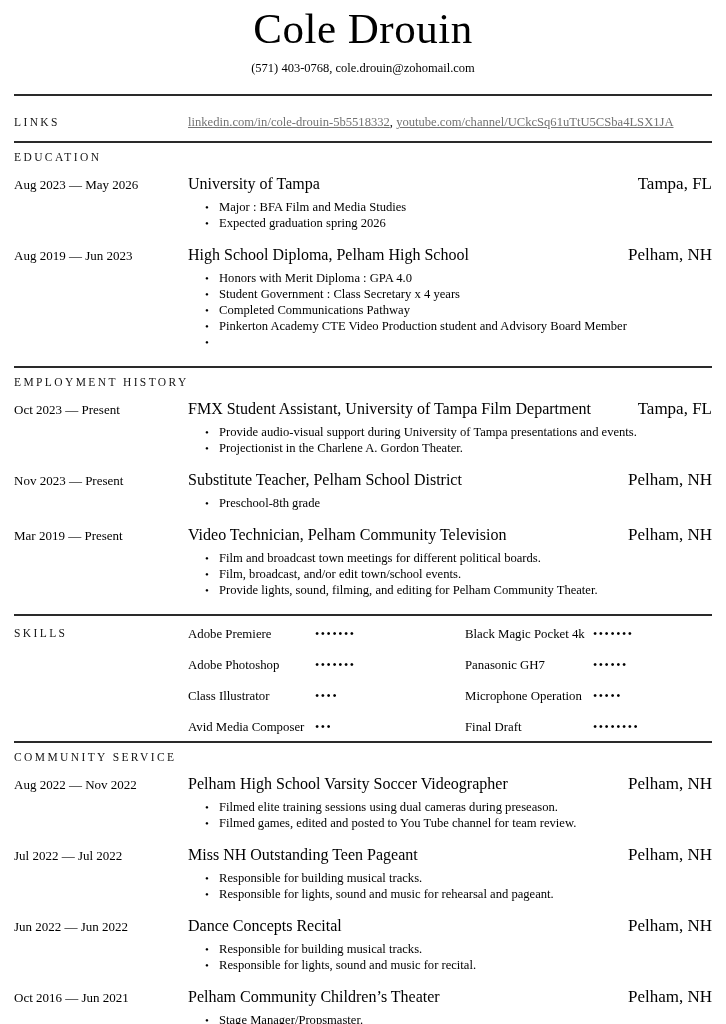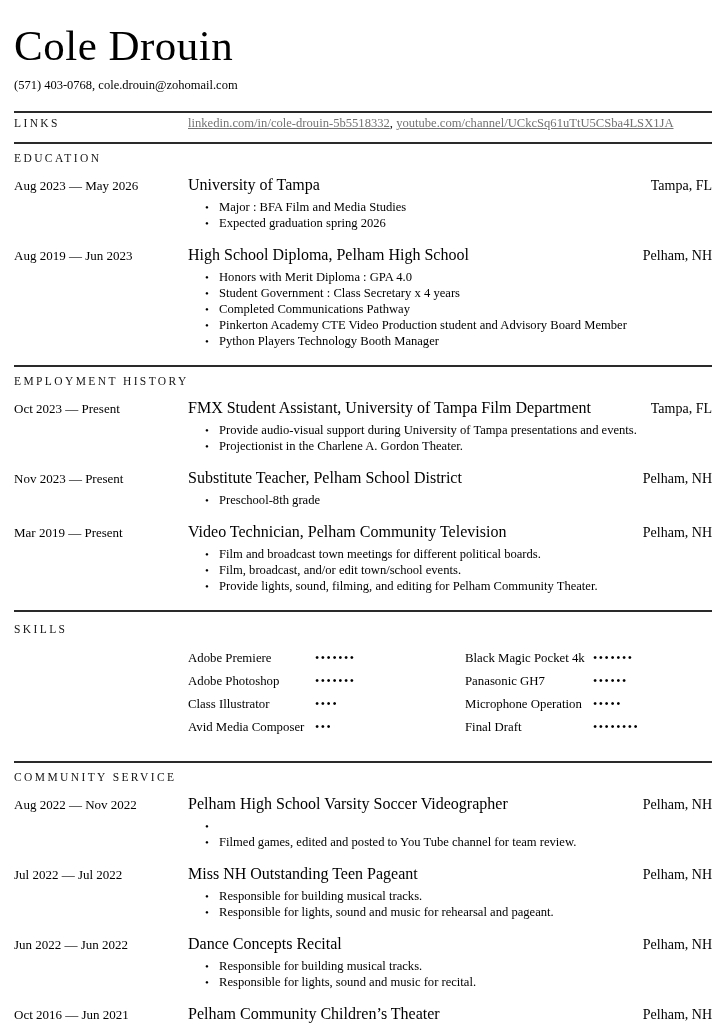--- a/index.html
+++ b/index.html
@@ -5,54 +5,54 @@
   * { margin:0; padding:0; box-sizing:border-box; }
   html,body { margin:0; }
   body {
     width:726px; height:1024px; overflow:hidden;
     background:#ffffff; color:#000;
     font-family:"Liberation Serif","DejaVu Serif",serif;
   }
   .page { padding:0 14px; }
 
   
-  .header { text-align:left; padding-top:21px; }
+  .header { text-align:center; padding-top:4px; }
   .person-name { font-size:43px; font-weight:400; line-height:1.15; letter-spacing:0.5px; }
   .contact { font-size:12.5px; margin-top:8px; }
 
   
   .rule { border-top:2px solid #2a2a2a; height:0; }
   .rule-top { margin-top:18px; }
 
   
   .section-label {
     font-size:11.5px; letter-spacing:2.4px; color:#141414;
     font-weight:400;
   }
 
   
-  .links-row { display:grid; grid-template-columns:174px 1fr; align-items:baseline; padding:0 0 11px; }
+  .links-row { display:grid; grid-template-columns:174px 1fr; align-items:baseline; padding:16px 0 11px; }
   .doc-link { color:#737373; text-decoration:underline; font-size:12.6px; }
   .link-sep { font-size:12.6px; }
 
   
   .section { padding-top:8px; }
   .section > .section-label { margin-bottom:11px; }
   .resume-entry { display:grid; grid-template-columns:174px 1fr auto; align-items:baseline; margin-bottom:14px; }
   .resume-entry:last-child { margin-bottom:16px; }
   .entry-dates { font-size:13px; white-space:nowrap; }
   .entry-title { font-size:16px; line-height:19px; }
-  .entry-location { font-size:14px; padding-left:10px; white-space:nowrap; }
+  .entry-location { font-size:17px; padding-left:10px; white-space:nowrap; }
   .bullets { grid-column:2 / 4; margin-top:5px; }
   .bullet { display:flex; font-size:12.6px; line-height:16px; }
   .bullet-dot { flex:0 0 14px; margin-left:17px; font-size:11px; line-height:16px; }
 
   
-  .skills-row { display:grid; grid-template-columns:174px 1fr; padding:11px 0 26px; align-items:start; }
-  .skills-grid { display:grid; grid-template-columns:127px 150px 128px 1fr; row-gap:8px; align-items:baseline;margin-top:28px; }
+  .skills-row { display:grid; grid-template-columns:174px 1fr; padding:11px 0 6px; align-items:start; }
+  .skills-grid { display:grid; grid-template-columns:127px 150px 128px 1fr; row-gap:16px; align-items:baseline; }
   .skill-name { font-size:12.8px; white-space:nowrap; }
   .skill-dots { font-size:12px; letter-spacing:1.6px; white-space:nowrap; }
 </style>
 </head>
 <body>
 
 <div class="page">
 
   <div class="header">
     <h1 class="person-name">Cole Drouin</h1>
@@ -102,21 +102,20 @@
             <div class="bullet">
               <span class="bullet-dot">•</span>
               <span class="bullet-text">Completed Communications Pathway</span>
             </div>
             <div class="bullet">
               <span class="bullet-dot">•</span>
               <span class="bullet-text">Pinkerton Academy CTE Video Production student and Advisory Board Member</span>
             </div>
             <div class="bullet">
               <span class="bullet-dot">•</span>
-              <span class="bullet-text">Python Players Technology Booth Manager</span>
             </div>
           </div>
         </div>
       </div>
   </div>
 
   <div class="rule"></div>
 
   <div class="section">
     <div class="section-label">EMPLOYMENT HISTORY</div>
@@ -198,20 +197,21 @@
   <div class="section">
     <div class="section-label">COMMUNITY SERVICE</div>
     <div>
         <div class="resume-entry">
           <div class="entry-dates">Aug 2022 — Nov 2022</div>
           <div class="entry-title">Pelham High School Varsity Soccer Videographer</div>
           <div class="entry-location">Pelham, NH</div>
           <div class="bullets">
             <div class="bullet">
               <span class="bullet-dot">•</span>
+              <span class="bullet-text">Filmed elite training sessions using dual cameras during preseason.</span>
             </div>
             <div class="bullet">
               <span class="bullet-dot">•</span>
               <span class="bullet-text">Filmed games, edited and posted to You Tube channel for team review.</span>
             </div>
           </div>
         </div>
         <div class="resume-entry">
           <div class="entry-dates">Jul 2022 — Jul 2022</div>
           <div class="entry-title">Miss NH Outstanding Teen Pageant</div>

